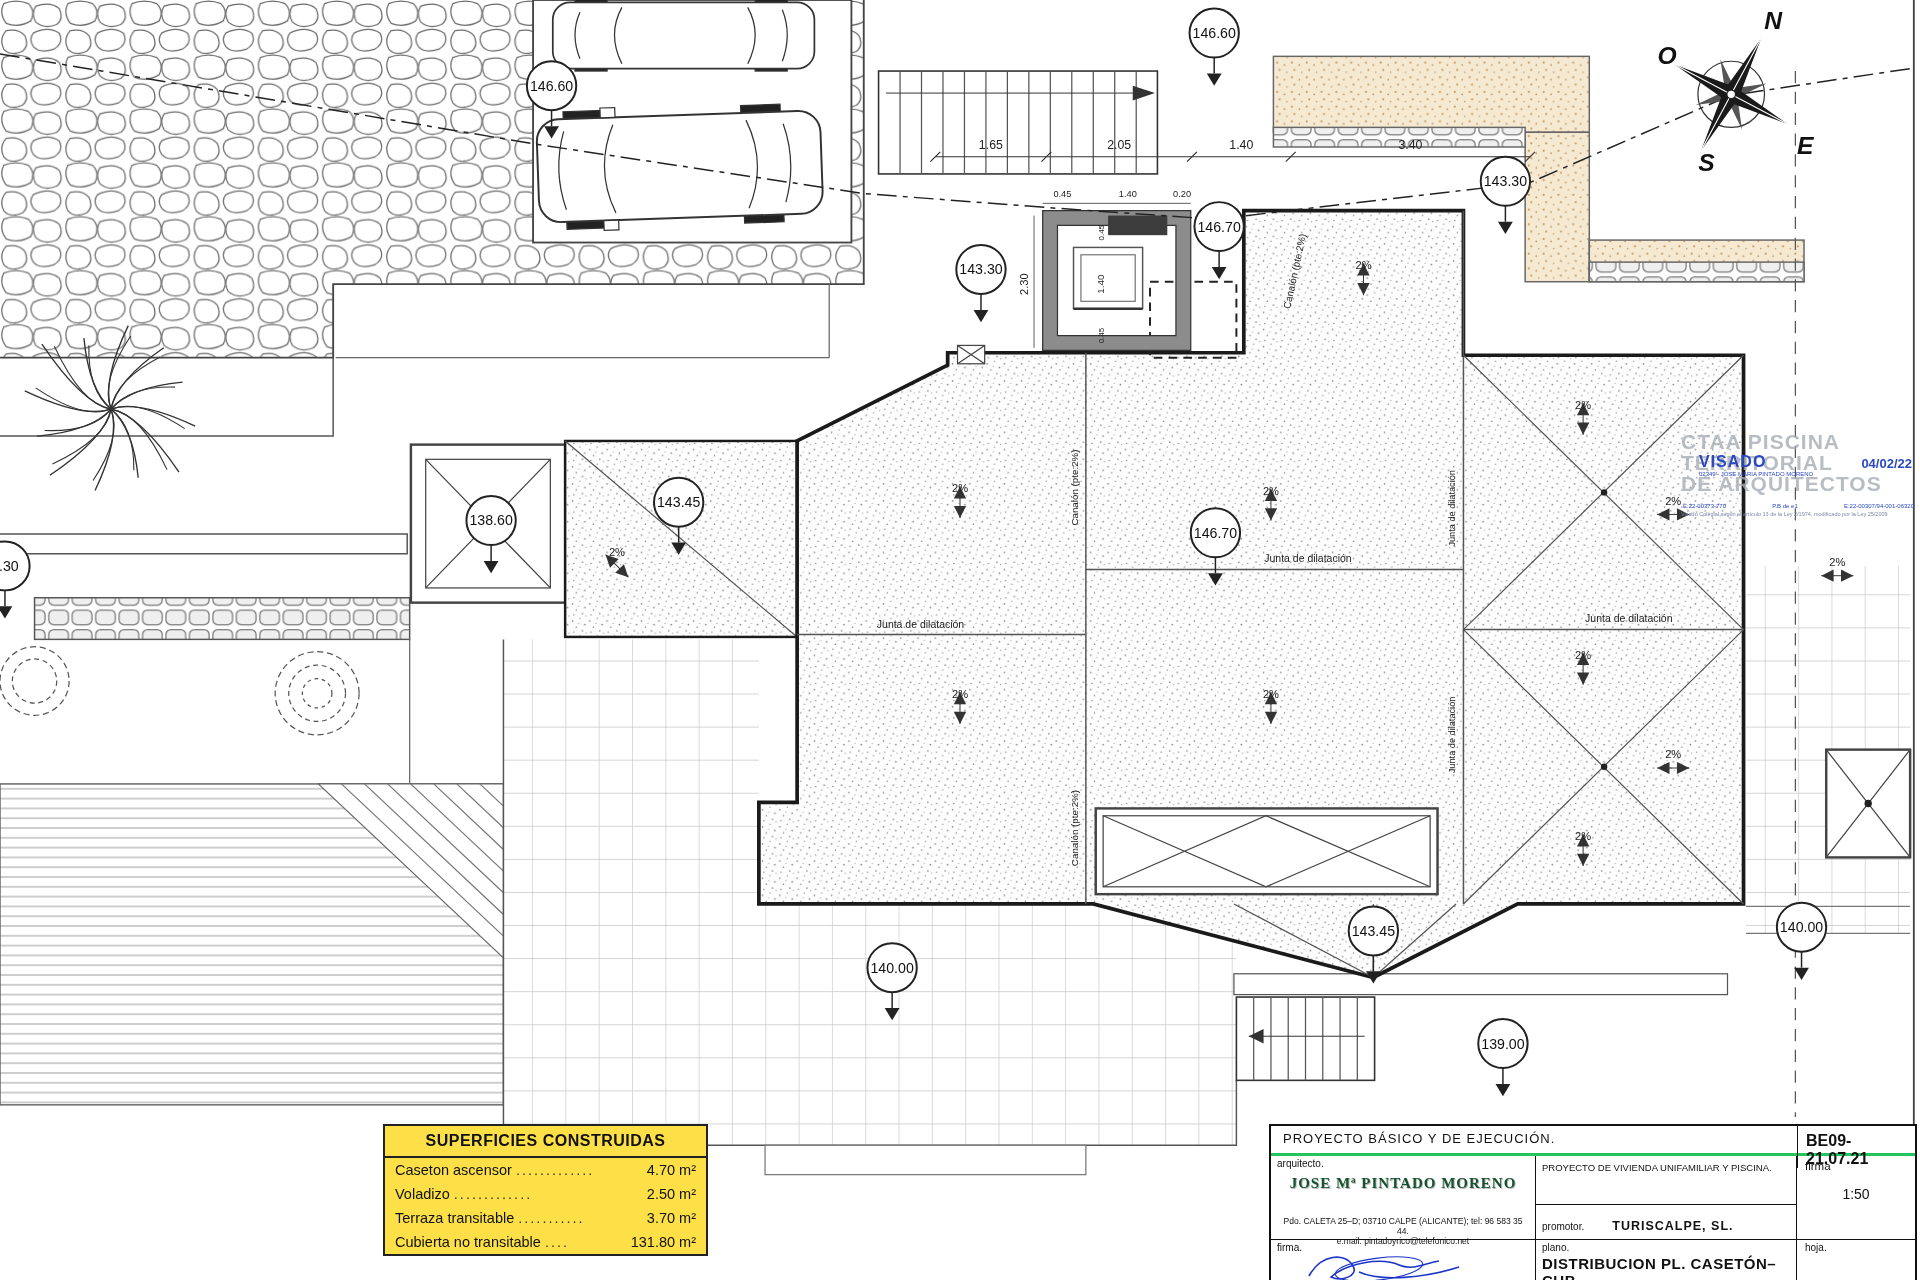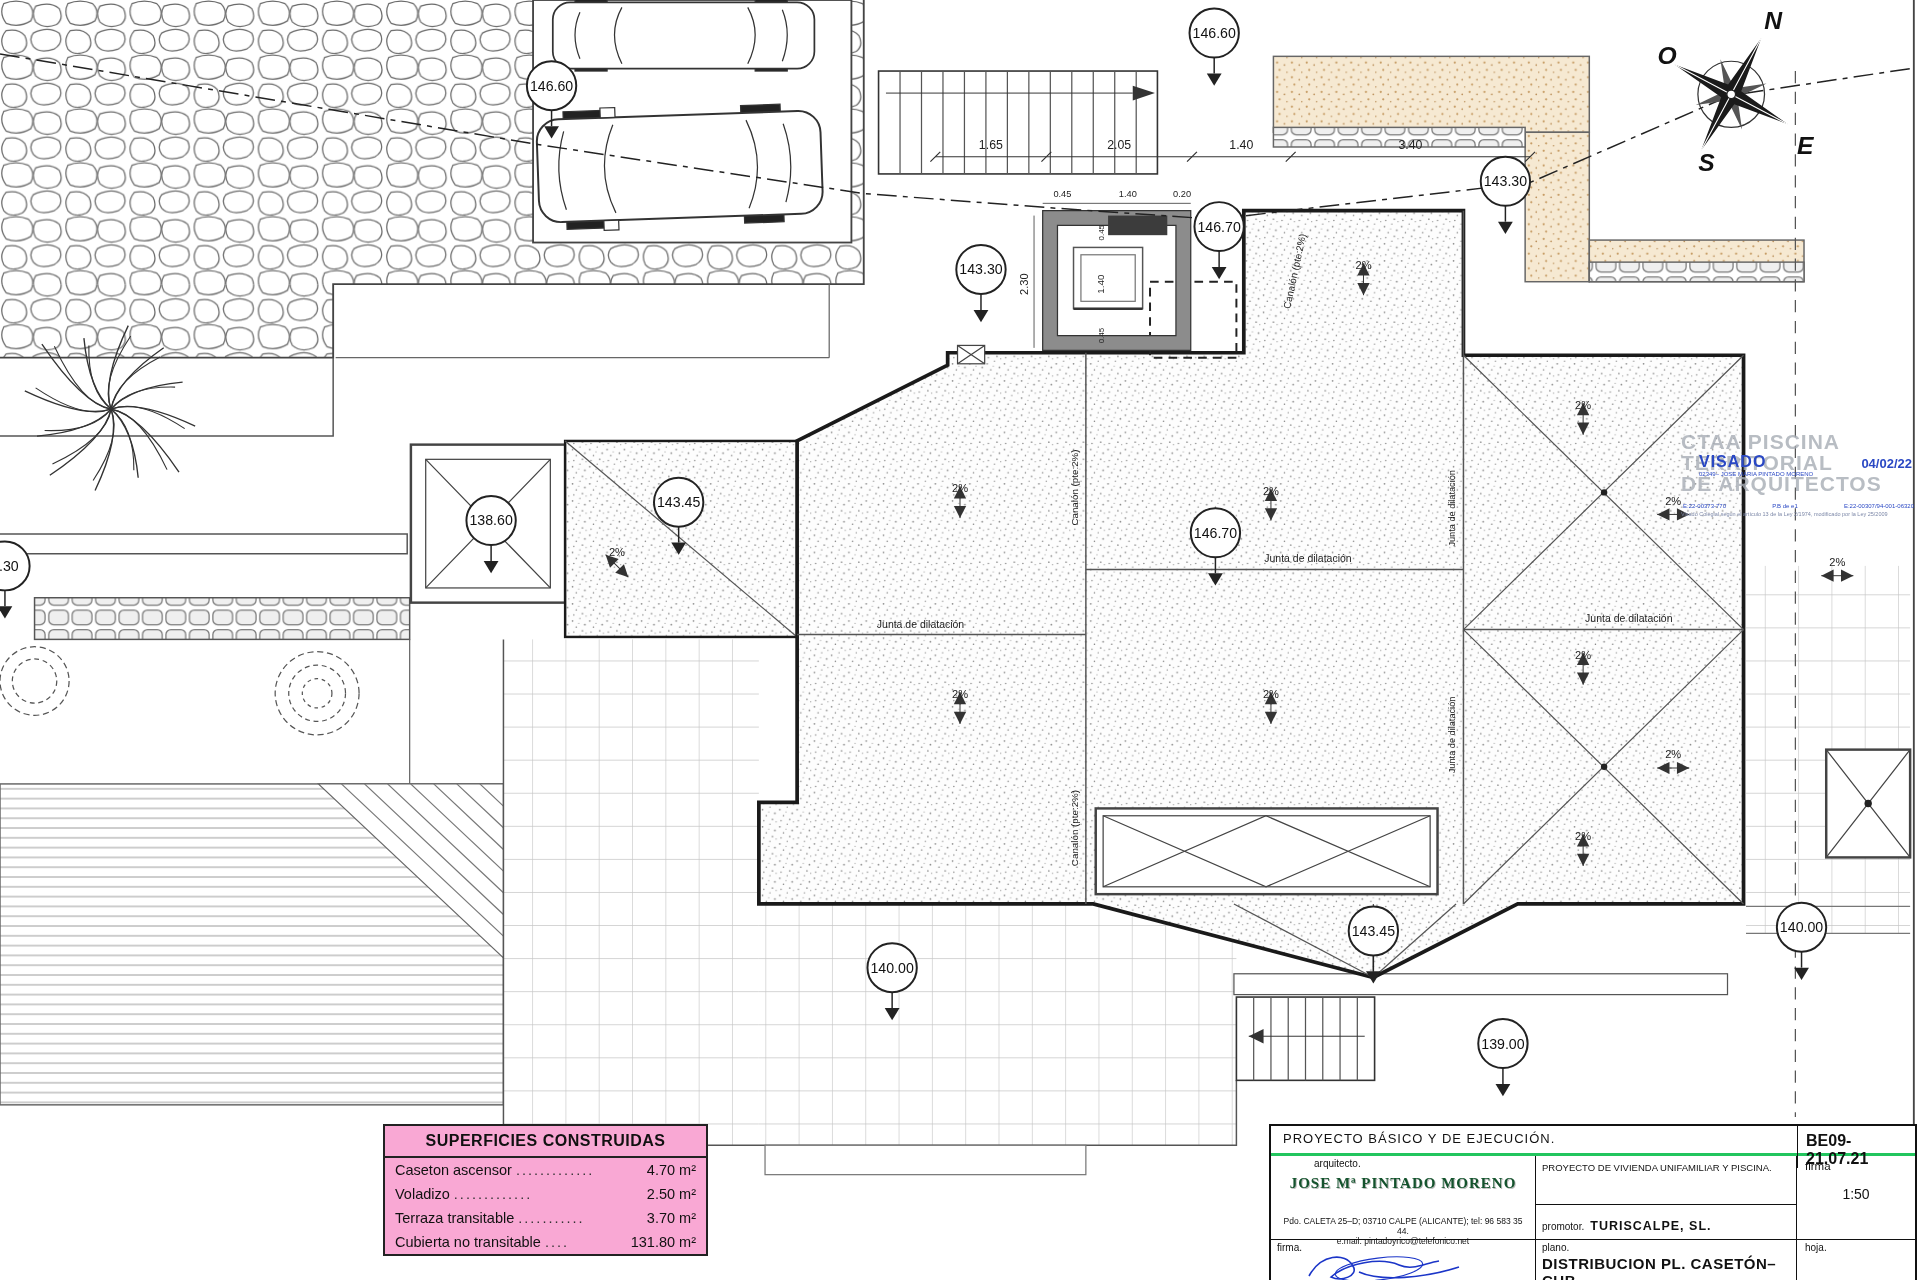--- a/index.html
+++ b/index.html
@@ -2,42 +2,42 @@
 <html><head>
 <meta charset="utf-8">
 <style>
   html,body{margin:0;padding:0;background:#e8e8e8;}
   .stage{position:relative;width:1920px;height:1280px;background:#ffffff;overflow:hidden;
          font-family:"Liberation Sans",sans-serif;color:#111;}
   .stage svg.plan{position:absolute;left:0;top:0;}
   svg text{font-family:"Liberation Sans",sans-serif;}
 
   
-  .legend{position:absolute;left:383px;top:1124px;width:321px;border:2px solid #222;background:#f9a8d4;}
+  .legend{position:absolute;left:383px;top:1124px;width:321px;border:2px solid #222;background:#fde047;}
   .legend .ttl{font-weight:bold;font-size:16px;text-align:center;padding:6px 4px;border-bottom:2px solid #222;letter-spacing:.5px;}
   .legend .row{display:flex;align-items:baseline;font-size:14.5px;padding:4px 10px;}
   .legend .lab{white-space:nowrap;}
   .legend .dots{flex:1;overflow:hidden;white-space:nowrap;letter-spacing:2px;margin:0 4px;color:#333;}
   .legend .val{white-space:nowrap;}
 
   
   .tblock{position:absolute;left:1269px;top:1124px;width:644px;height:156px;border:2px solid #111;background:#fff;font-size:11px;}
   .tb-row1{display:grid;grid-template-columns:1fr 118px;height:27px;border-bottom:3px solid #22c55e;}
   .tb-row1 .c1{padding:5px 0 0 12px;font-size:13px;letter-spacing:1px;}
   .tb-row1 .c2{border-left:1px solid #111;padding:6px 4px 0 8px;font-size:16px;font-weight:bold;}
   .tb-row2{display:grid;grid-template-columns:265px 1fr 118px;height:83px;border-bottom:1px solid #111;}
   .tb-row2 .ca{position:relative;border-right:1px solid #111;padding:2px 6px;}
-  .tb-row2 .ca .small{font-size:10px;margin-left:37px;}
+  .tb-row2 .ca .small{font-size:10px;}
   .tb-row2 .ca .name{font-family:"Liberation Serif",serif;font-weight:bold;font-size:15px;letter-spacing:1px;color:#14532d;text-align:center;margin-top:6px;
       text-shadow:1px 1px 0 #bbb;}
   .tb-row2 .ca .addr{font-size:8.5px;text-align:center;margin-top:24px;}
   .tb-row2 .ca .mail{font-size:8.5px;text-align:center;}
   .tb-row2 .cb{border-right:1px solid #111;display:flex;flex-direction:column;}
   .tb-row2 .cb .proj{font-size:9.5px;padding:6px 6px;border-bottom:1px solid #111;flex:1;}
-  .tb-row2 .cb .prom{display:flex;align-items:center;padding:4px 6px;gap:6px;flex:1;}
+  .tb-row2 .cb .prom{display:flex;align-items:center;padding:4px 6px;gap:28px;flex:1;}
   .tb-row2 .cb .prom .small{font-size:10px;}
   .tb-row2 .cb .prom .pname{font-weight:bold;font-size:12.5px;letter-spacing:1px;}
   .tb-row2 .cc{padding:4px 8px;}
   .tb-row2 .cc .esc{font-size:11.5px;}
   .tb-row2 .cc .escv{font-size:14px;margin-top:14px;text-align:center;}
   .tb-row3{display:grid;grid-template-columns:265px 1fr 118px;height:46px;}
   .tb-row3 .ca{position:relative;border-right:1px solid #111;padding:2px 6px;font-size:10px;}
   .tb-row3 .cb{border-right:1px solid #111;padding:2px 6px;}
   .tb-row3 .cb .small{font-size:10px;}
   .tb-row3 .cb .sheet{font-weight:bold;font-size:15px;letter-spacing:.5px;margin-top:2px;font-family:"Liberation Sans",sans-serif;}

